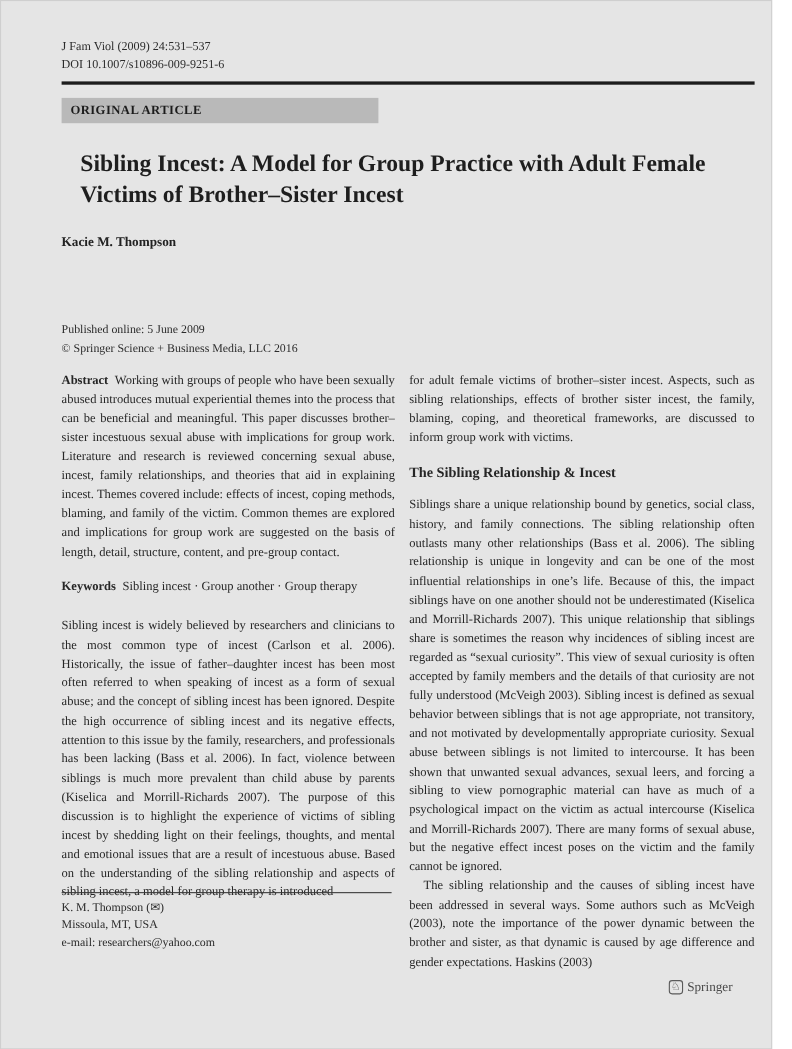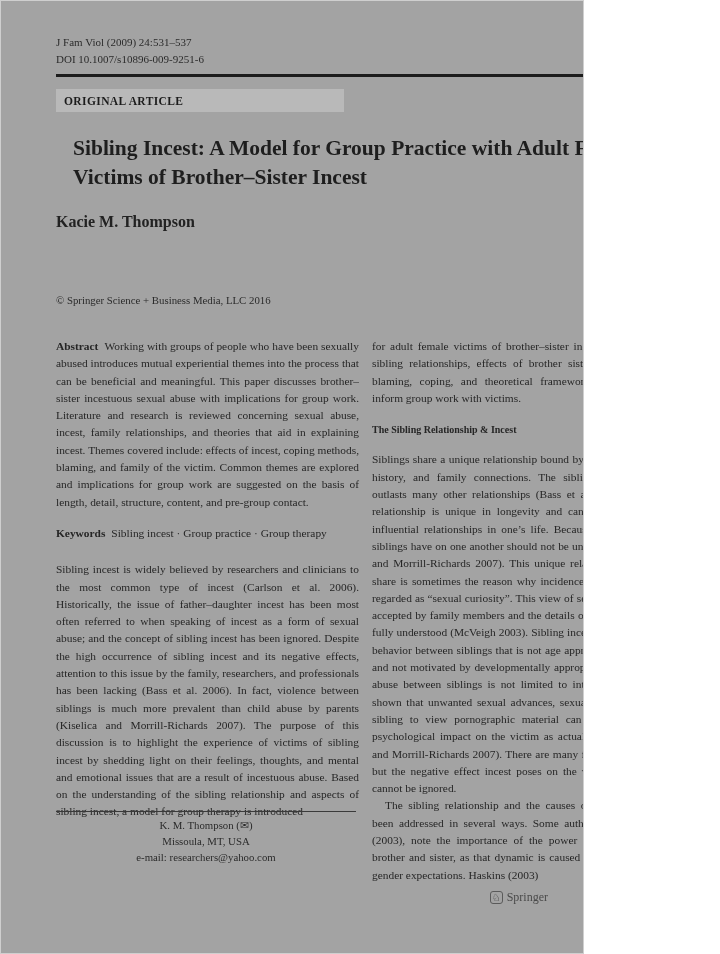--- a/index.html
+++ b/index.html
@@ -1,50 +1,50 @@
 <!DOCTYPE html>
 <html><head>
 <meta charset="utf-8">
 <style>
   html,body{margin:0;padding:0;background:#ffffff;}
   .page{
     position:relative;
-    width:584px;height:954px;
-    background:#a3a3a3;
+    width:702px;height:954px;
+    background:#e5e5e5;
     box-sizing:border-box;
     border:1px solid #cfcfcf;
     font-family:"Liberation Serif","DejaVu Serif",serif;
     color:#262626;
     overflow:hidden;
   }
   .journal-header{position:absolute;left:55px;top:33px;font-size:11px;line-height:1.5;color:#2b2b2b;}
   .banner-rule{position:absolute;left:55px;top:73px;width:630px;height:0;border-top:3px solid #1c1c1c;}
   .banner{
     position:absolute;left:55px;top:88px;width:288px;height:23px;
     background:#b9b9b9;display:flex;align-items:center;
     font-weight:bold;font-size:11.5px;letter-spacing:0.4px;color:#1c1c1c;
     padding-left:8px;box-sizing:border-box;
   }
   .title{position:absolute;left:55px;top:119px;width:585px;font-size:21.5px;font-weight:bold;line-height:1.35;color:#1e1e1e;margin-left:17px;}
-  .author{position:absolute;left:55px;top:212px;font-size:16px;font-weight:bold;color:#222;}
+  .author{position:absolute;left:55px;top:212px;font-size:12px;font-weight:bold;color:#222;}
   .pubinfo{position:absolute;left:55px;top:291px;font-size:10.8px;line-height:1.55;color:#2b2b2b;}
   .pubinfo p{margin:0;}
   .col{position:absolute;top:337px;font-size:11.4px;line-height:17.3px;text-align:justify;color:#262626;}
   .col-left{left:55px;width:303px;}
   .col-right{left:371px;width:314px;}
   .col p{margin:0;}
   .lead-label{font-weight:bold;margin-right:6px;}
   .keywords-p{margin-top:14px !important;}
   .body-start{margin-top:19px !important;}
-  .section-heading{font-weight:bold;font-size:10px;margin:14px 0 13px 0 !important;text-align:left;}
+  .section-heading{font-weight:bold;font-size:13px;margin:14px 0 13px 0 !important;text-align:left;}
   .indent{ text-indent:13px; }
   .correspondence{
     position:absolute;left:55px;top:810px;width:300px;
     border-top:1.5px solid #3a3a3a;padding-top:6px;
-    font-size:10.8px;line-height:1.48;color:#2b2b2b;text-align:center;
+    font-size:10.8px;line-height:1.48;color:#2b2b2b;
   }
   .correspondence p{margin:0;}
   .springer-footer{
     position:absolute;right:35px;top:889px;
     font-size:12px;color:#4a4a4a;display:flex;align-items:center;gap:4px;
   }
   .springer-mark{
     display:inline-block;border:1px solid #5a5a5a;border-radius:3px;
     font-size:10px;line-height:11px;padding:0 1px;color:#4a4a4a;
   }
@@ -60,26 +60,27 @@
   </div>
 
   <div class="banner-rule"></div>
   <div class="banner">ORIGINAL ARTICLE</div>
 
   <h1 class="title">Sibling Incest: A Model for Group Practice with Adult Female Victims of Brother–Sister Incest</h1>
 
   <div class="author">Kacie M. Thompson</div>
 
   <div class="pubinfo">
+    <p>Published online: 5 June 2009</p>
     <p>© Springer Science + Business Media, LLC 2016</p>
   </div>
 
   <div class="col col-left">
     <p><span class="lead-label">Abstract</span><span>Working with groups of people who have been sexually abused introduces mutual experiential themes into the process that can be beneficial and meaningful. This paper discusses brother–sister incestuous sexual abuse with implications for group work. Literature and research is reviewed concerning sexual abuse, incest, family relationships, and theories that aid in explaining incest. Themes covered include: effects of incest, coping methods, blaming, and family of the victim. Common themes are explored and implications for group work are suggested on the basis of length, detail, structure, content, and pre-group contact.</span></p>
-    <p class="keywords-p"><span class="lead-label">Keywords</span><span>Sibling incest · Group practice · Group therapy</span></p>
+    <p class="keywords-p"><span class="lead-label">Keywords</span><span>Sibling incest · Group another · Group therapy</span></p>
     <p class="body-start">Sibling incest is widely believed by researchers and clinicians to the most common type of incest (Carlson et al. 2006). Historically, the issue of father–daughter incest has been most often referred to when speaking of incest as a form of sexual abuse; and the concept of sibling incest has been ignored. Despite the high occurrence of sibling incest and its negative effects, attention to this issue by the family, researchers, and professionals has been lacking (Bass et al. 2006). In fact, violence between siblings is much more prevalent than child abuse by parents (Kiselica and Morrill-Richards 2007). The purpose of this discussion is to highlight the experience of victims of sibling incest by shedding light on their feelings, thoughts, and mental and emotional issues that are a result of incestuous abuse. Based on the understanding of the sibling relationship and aspects of sibling incest, a model for group therapy is introduced</p>
   </div>
 
   <div class="col col-right">
     <p>for adult female victims of brother–sister incest. Aspects, such as sibling relationships, effects of brother sister incest, the family, blaming, coping, and theoretical frameworks, are discussed to inform group work with victims.</p>
     <p class="section-heading">The Sibling Relationship &amp; Incest</p>
     <p>Siblings share a unique relationship bound by genetics, social class, history, and family connections. The sibling relationship often outlasts many other relationships (Bass et al. 2006). The sibling relationship is unique in longevity and can be one of the most influential relationships in one’s life. Because of this, the impact siblings have on one another should not be underestimated (Kiselica and Morrill-Richards 2007). This unique relationship that siblings share is sometimes the reason why incidences of sibling incest are regarded as “sexual curiosity”. This view of sexual curiosity is often accepted by family members and the details of that curiosity are not fully understood (McVeigh 2003). Sibling incest is defined as sexual behavior between siblings that is not age appropriate, not transitory, and not motivated by developmentally appropriate curiosity. Sexual abuse between siblings is not limited to intercourse. It has been shown that unwanted sexual advances, sexual leers, and forcing a sibling to view pornographic material can have as much of a psychological impact on the victim as actual intercourse (Kiselica and Morrill-Richards 2007). There are many forms of sexual abuse, but the negative effect incest poses on the victim and the family cannot be ignored.</p>
     <p class="indent">The sibling relationship and the causes of sibling incest have been addressed in several ways. Some authors such as McVeigh (2003), note the importance of the power dynamic between the brother and sister, as that dynamic is caused by age difference and gender expectations. Haskins (2003)</p>
   </div>
 

